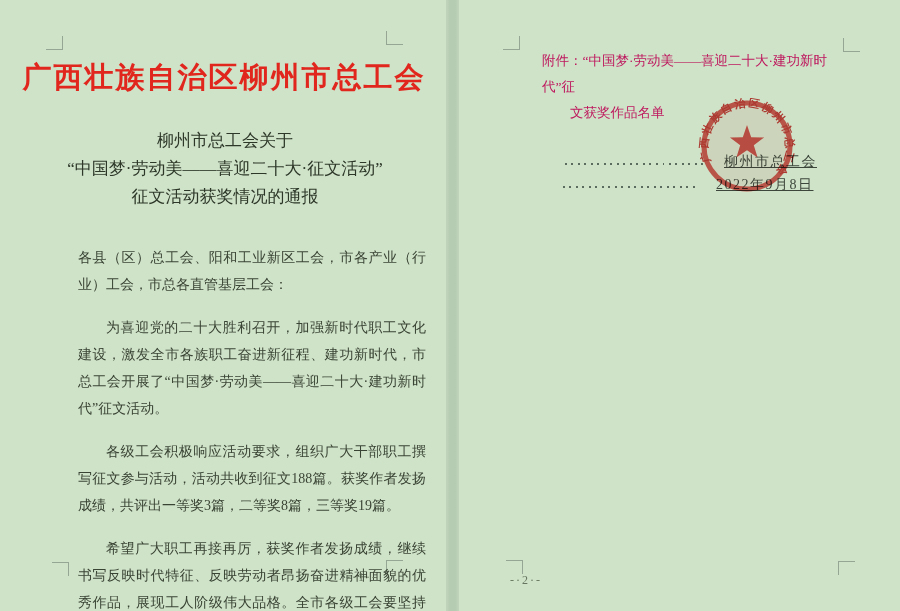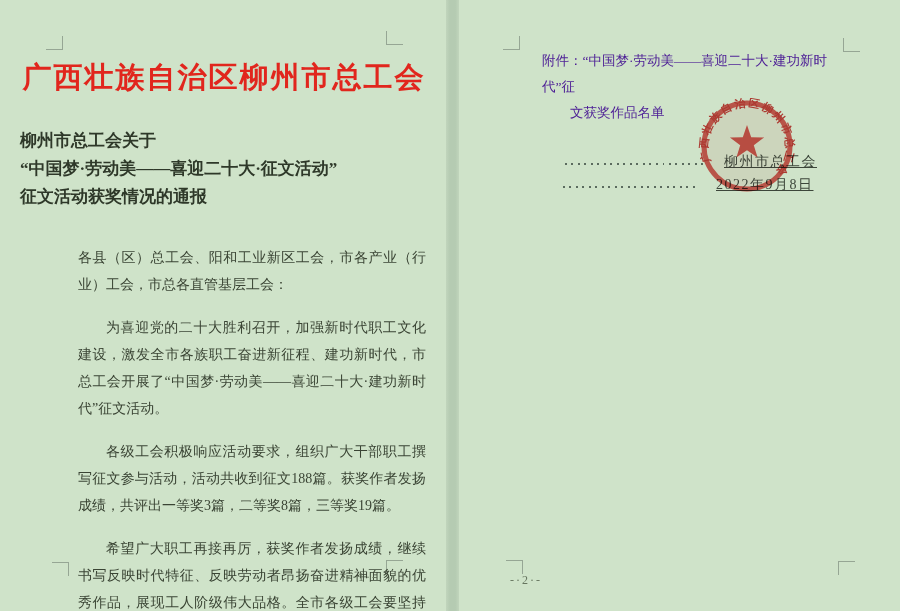--- a/index.html
+++ b/index.html
@@ -25,42 +25,42 @@
   .cmark.br{border-left-width:1px;border-top-width:1px;}
 
   
   .letterhead{
     position:absolute;left:0;top:58px;width:448px;
     text-align:center;font-size:29px;font-weight:bold;
     color:#e1261d;letter-spacing:2px;white-space:nowrap;
   }
   .title-block{
     position:absolute;left:20px;top:127px;width:410px;
-    text-align:left;font-size:17px;font-weight:bold;
+    text-align:center;font-size:17px;font-weight:normal;
     line-height:28px;color:#2e3829;
   }
   .body-text{
     position:absolute;left:62px;top:228px;width:380px;
     font-size:14px;line-height:27px;color:#3a4434;
     text-align:justify;text-justify:inter-ideograph;
   }
   .body-text p{margin:16px;}
   .body-text p.indent{text-indent:2em;}
 
   .pagenum{
     position:absolute;font-size:12px;color:#66755f;letter-spacing:2px;
     font-family:"Liberation Serif","DejaVu Serif",serif;
   }
   .pagenum-1{left:346px;top:570px;}
   .pagenum-2{left:510px;top:573px;}
 
   
   .attachment{
     position:absolute;left:542px;top:48px;width:310px;
-    font-size:13.5px;line-height:26px;color:#4c1d95;
+    font-size:13.5px;line-height:26px;color:#be185d;
   }
   .attachment .cont{padding-left:28px;}
 
   .sig-row{
     position:absolute;height:18px;display:flex;align-items:center;
     font-size:14px;color:#3c463a;
   }
   .sig-row .dots{
     height:2px;align-self:center;margin-top:4px;
     background:repeating-linear-gradient(90deg,#5b6b5e 0,#5b6b5e 1.8px,transparent 1.8px,transparent 6.5px);

